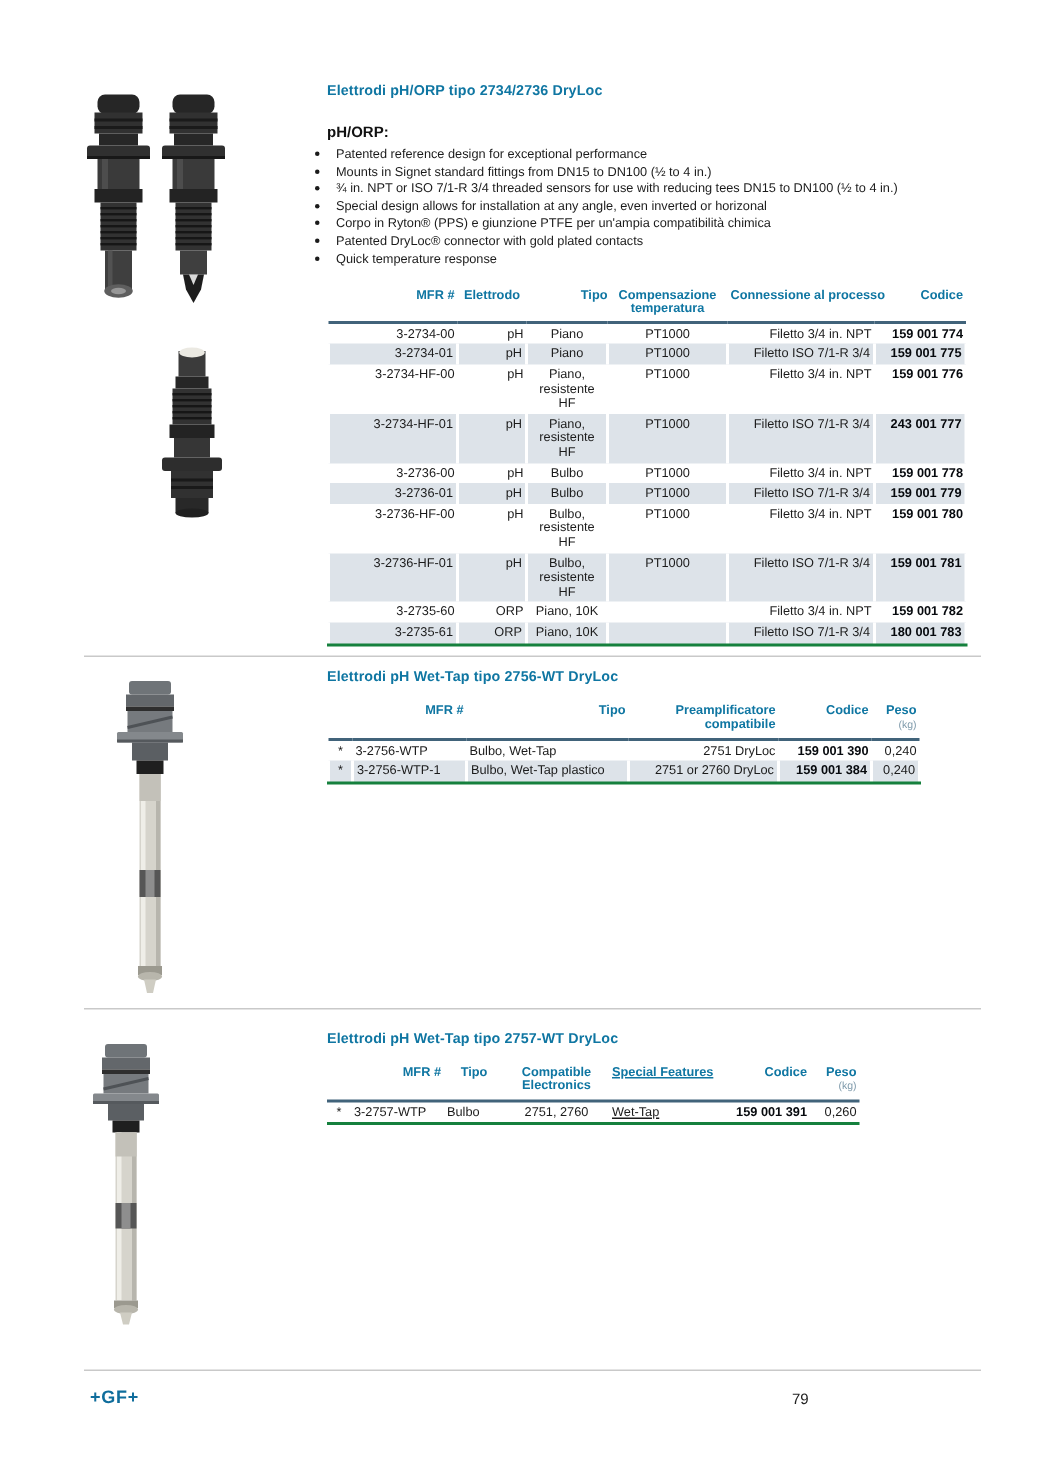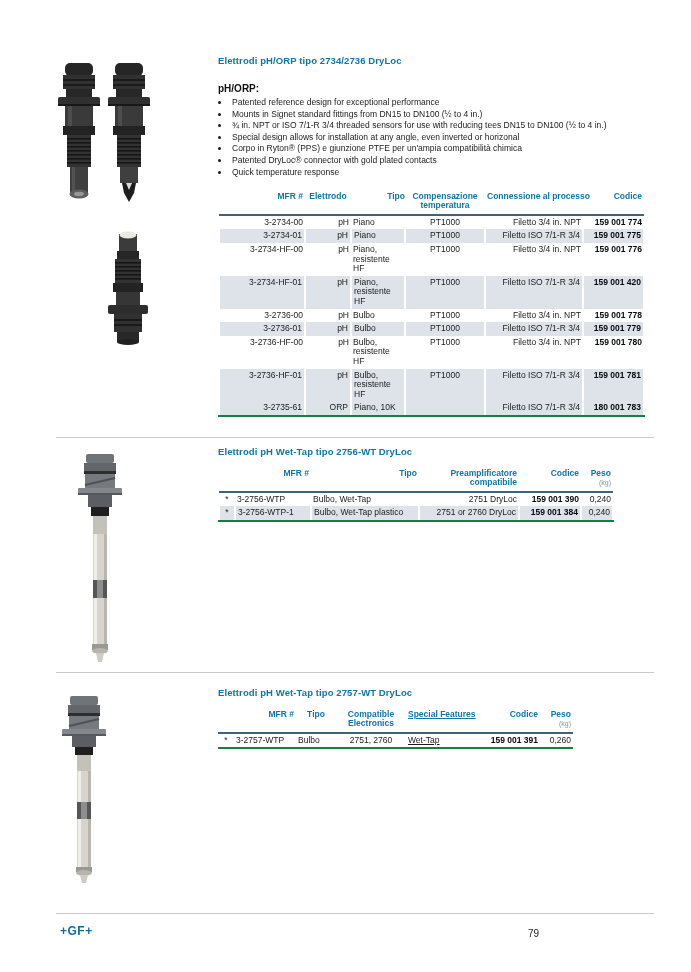--- a/index.html
+++ b/index.html
@@ -13,39 +13,39 @@
   
   .photo{position:absolute;}
   .photo svg{display:block;width:100%;height:100%;}
 
   
   .sec{position:absolute;left:218px;}
   .sec-title{
     margin:0;font-size:9.5px;font-weight:bold;color:#0f76a2;letter-spacing:.1px;
   }
   .sub-title{margin:17px 0 3px 0;font-size:10px;font-weight:bold;color:#111;}
-  ul.bullets{margin:0 0 0 12px;padding:0;font-size:8.5px;line-height:11.6px;list-style:disc outside;}
+  ul.bullets{margin:0 0 0 4px;padding:0;font-size:8.5px;line-height:11.6px;list-style:disc outside;}
   ul.bullets li{margin:0;padding-left:2px;}
 
   
   table{border-collapse:collapse;table-layout:fixed;font-size:8.5px;line-height:9.6px;color:#1b1b1b;}
   th,td{padding:1.5px 2px;vertical-align:top;box-sizing:border-box;}
   thead th{
     color:#0f76a2;font-weight:bold;border-bottom:2px solid #41637a;padding-bottom:3px;
   }
   tbody td{padding-top:2px;padding-bottom:2px;}
   tr.shaded td{background:#dde3e9;border-left:2px solid #fff;border-right:2px solid #fff;}
   tbody tr:last-child td{border-bottom:2px solid #15803d;}
 
   
   #t1{width:425px;margin-top:12px;}
   #t1 .c0{width:86px;text-align:right;}
   #t1 .c1{width:46px;text-align:right;}
   #t1 thead .c1{text-align:center;}
-  #t1 .c2{width:54px;text-align:left;}
+  #t1 .c2{width:54px;text-align:center;}
   #t1 thead .c2{text-align:right;padding-right:0;}
   #t1 .c3{width:80px;text-align:center;}
   #t1 .c4{width:98px;text-align:right;}
   #t1 thead .c4{text-align:right;white-space:nowrap;}
   #t1 .c5{width:61px;text-align:right;}
   #t1 tbody .c5{font-weight:bold;color:#06090d;}
 
   
   #t2{width:394px;margin-top:10px;}
   #t2 .a0{width:16px;text-align:center;}
@@ -240,21 +240,21 @@
             <td class="c3">PT1000</td>
             <td class="c4">Filetto 3/4 in. NPT</td>
             <td class="c5">159 001 776</td>
           </tr>
           <tr class="shaded">
             <td class="c0">3-2734-HF-01</td>
             <td class="c1">pH</td>
             <td class="c2">Piano, resistente HF</td>
             <td class="c3">PT1000</td>
             <td class="c4">Filetto ISO 7/1-R 3/4</td>
-            <td class="c5">159 001 420</td>
+            <td class="c5">243 001 777</td>
           </tr>
           <tr>
             <td class="c0">3-2736-00</td>
             <td class="c1">pH</td>
             <td class="c2">Bulbo</td>
             <td class="c3">PT1000</td>
             <td class="c4">Filetto 3/4 in. NPT</td>
             <td class="c5">159 001 778</td>
           </tr>
           <tr class="shaded">
@@ -273,20 +273,28 @@
             <td class="c4">Filetto 3/4 in. NPT</td>
             <td class="c5">159 001 780</td>
           </tr>
           <tr class="shaded">
             <td class="c0">3-2736-HF-01</td>
             <td class="c1">pH</td>
             <td class="c2">Bulbo, resistente HF</td>
             <td class="c3">PT1000</td>
             <td class="c4">Filetto ISO 7/1-R 3/4</td>
             <td class="c5">159 001 781</td>
+          </tr>
+          <tr>
+            <td class="c0">3-2735-60</td>
+            <td class="c1">ORP</td>
+            <td class="c2">Piano, 10K</td>
+            <td class="c3"></td>
+            <td class="c4">Filetto 3/4 in. NPT</td>
+            <td class="c5">159 001 782</td>
           </tr>
           <tr class="shaded">
             <td class="c0">3-2735-61</td>
             <td class="c1">ORP</td>
             <td class="c2">Piano, 10K</td>
             <td class="c3"></td>
             <td class="c4">Filetto ISO 7/1-R 3/4</td>
             <td class="c5">180 001 783</td>
           </tr>
         </tbody>

